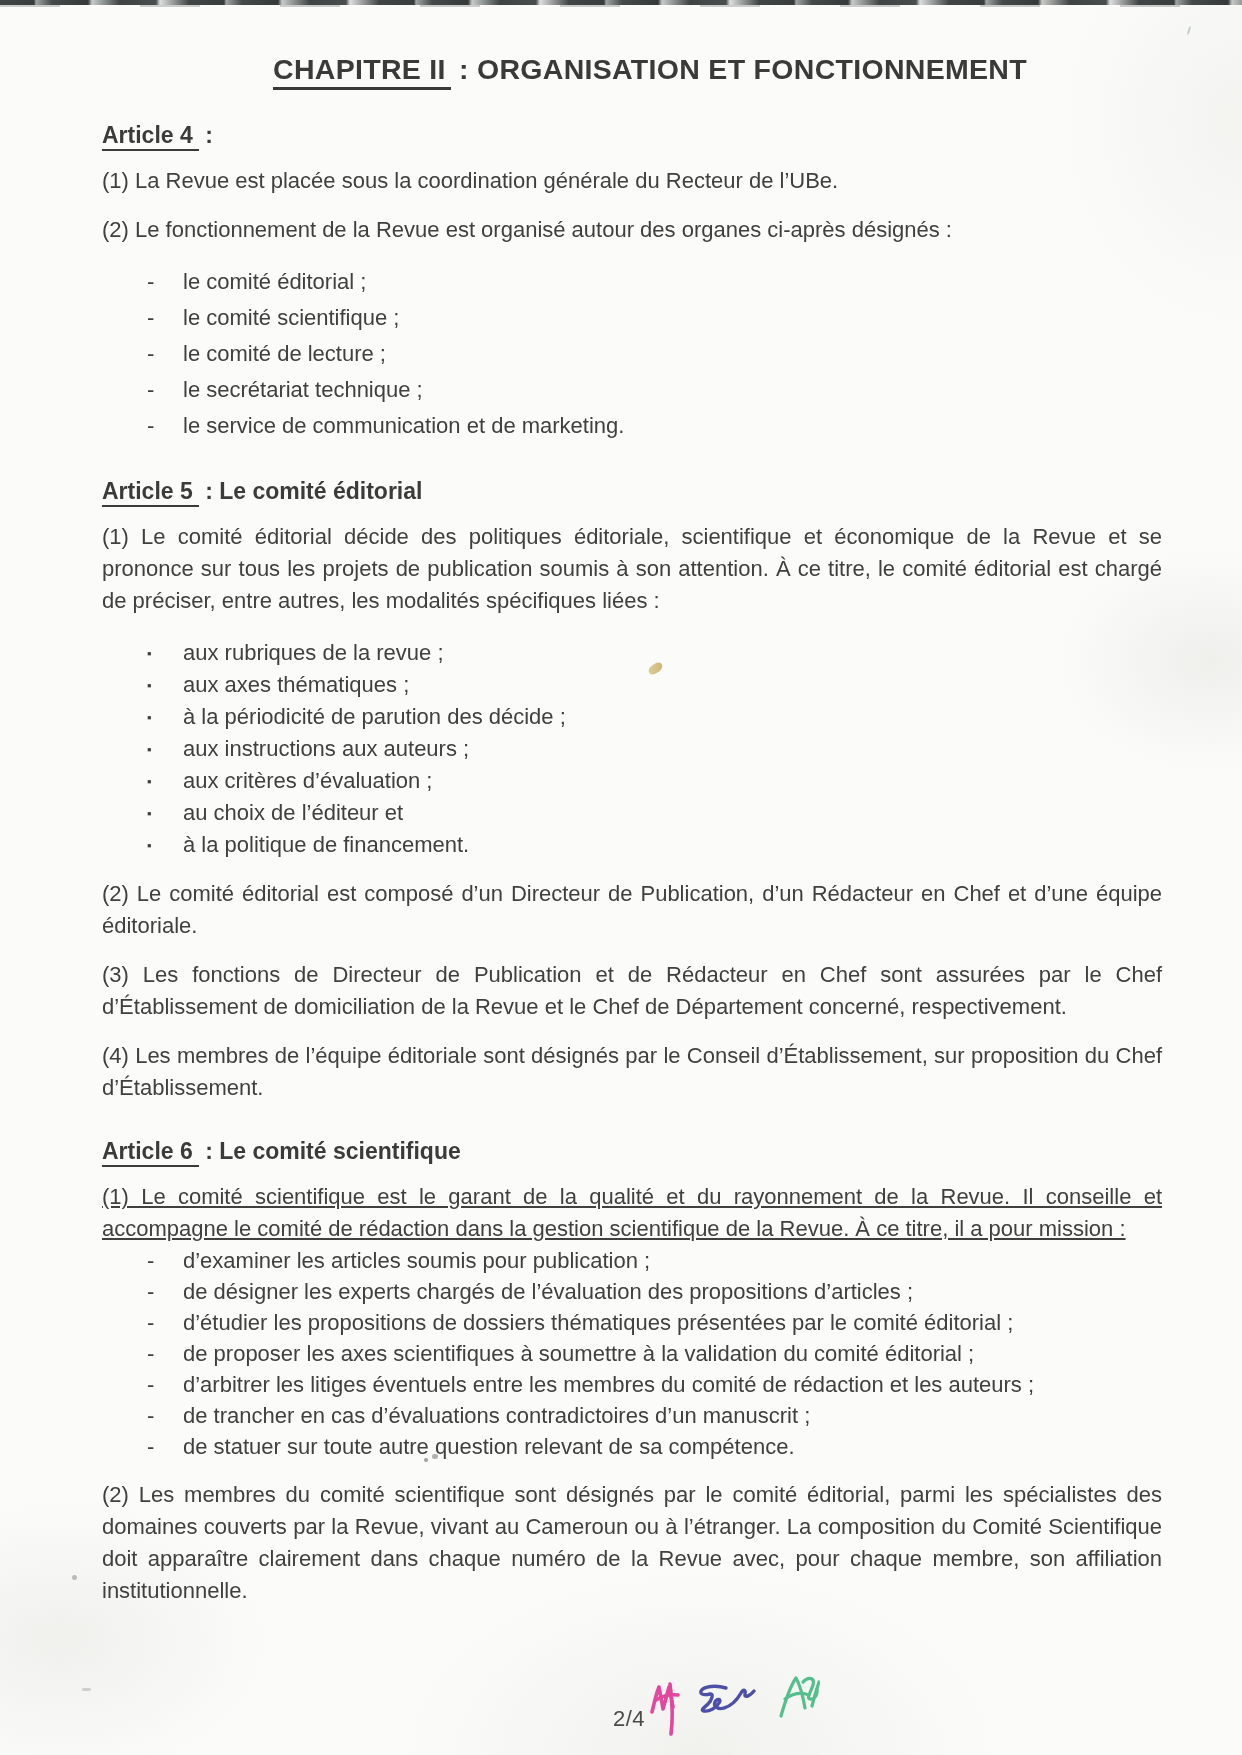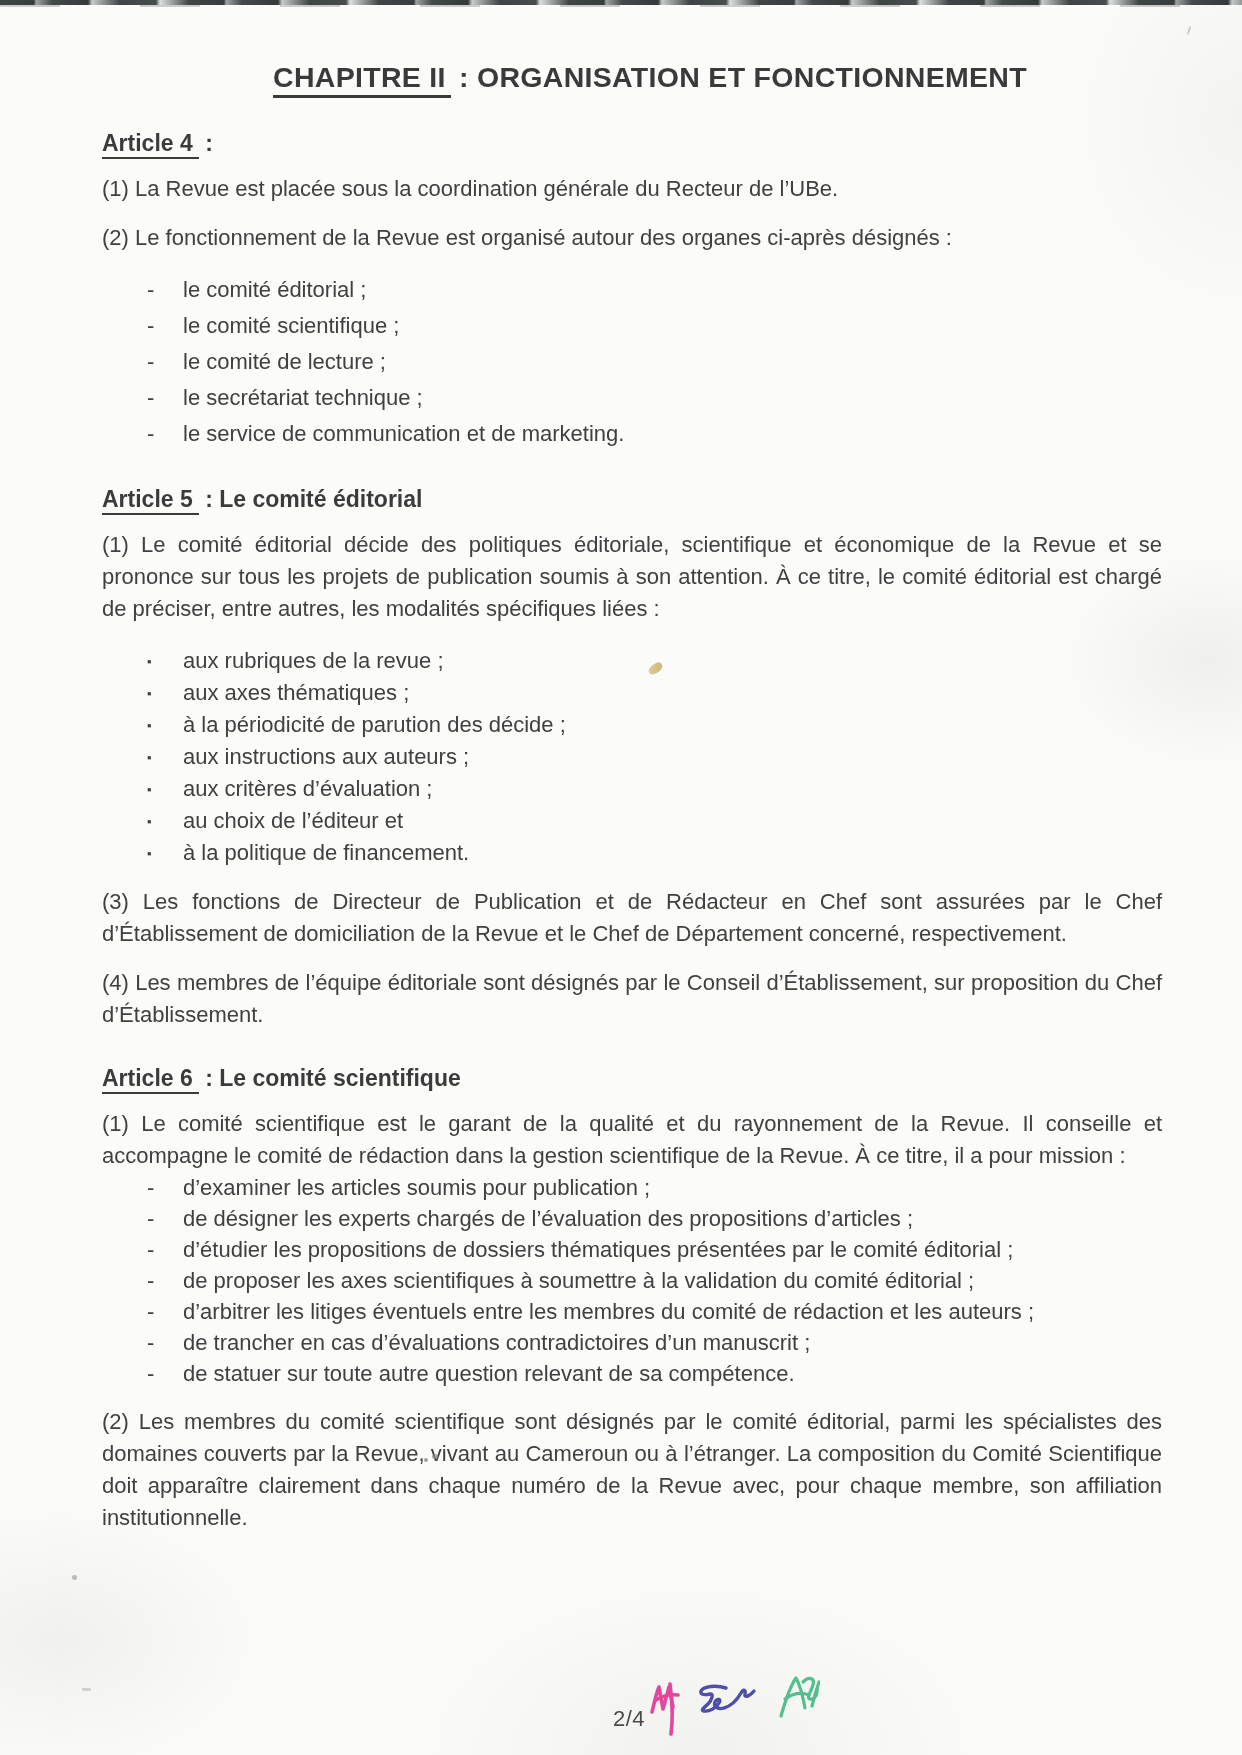--- a/index.html
+++ b/index.html
@@ -19,21 +19,21 @@
     position:absolute;top:0;left:0;width:1242px;height:5px;
     background:
       repeating-linear-gradient(90deg,
         #303636 0px, #272d2d 34px, rgba(70,80,80,.55) 36px, #343b3b 52px,
         #232929 88px, rgba(90,100,100,.35) 92px, #2e3434 120px, #383f3f 156px,
         rgba(120,130,130,.25) 160px, #2a3030 190px);
     opacity:.92;
   }
   .top-edge2{position:absolute;top:5px;left:0;width:1242px;height:2px;
     background:repeating-linear-gradient(90deg, rgba(60,70,70,.25) 0 60px, rgba(60,70,70,0) 60px 140px);}
-  .content{position:absolute;left:102px;top:58px;width:1060px;}
+  .content{position:absolute;left:102px;top:50px;width:1060px;}
   .doc-title{
     margin:0 0 0 0;text-align:center;text-indent:36px;
     font-size:28.5px;font-weight:bold;color:#3a3a3a;letter-spacing:.3px;
     line-height:38px;white-space:nowrap;
   }
   .u{border-bottom:3px solid #3a3a3a;padding-bottom:2px;padding-right:5px;}
   h2.article{
     margin:34px 0 0 0;font-size:23px;font-weight:bold;color:#3b3b3b;line-height:26px;
   }
   h2.article .u{border-bottom:2.5px solid #3b3b3b;padding-bottom:1px;padding-right:6px;margin-top:44px;}
@@ -50,21 +50,21 @@
   ul.square .marker{font-size:13px;position:relative;top:1px;width:36px;}
   ul.dash-a6{margin-top:0;padding-left:45px;}
   ul.dash-a6 li{line-height:31px;}
   
   .mt-h5{margin-top:15px;}
   .mt-p5{margin-top:26px;}
   .mt-p52{margin-top:8px;}
   .mt-p53{margin-top:26px;}
   .mt-p54{margin-top:15px;}
   .mt-h6{margin-top:20px;}
-  .mt-p6{margin-top:22px;}
+  .mt-p6{margin-top:22px;text-decoration:underline;}
   .mt-p62{margin-top:27px;}
   .footer{
     position:absolute;left:613px;top:1686px;font-size:22px;color:#4a4a4a;
     letter-spacing:.5px;
     margin-top:20px;
   }
   .ink{position:absolute;}
   .speck{
     position:absolute;left:648px;top:664px;width:15px;height:9px;border-radius:50% 40% 50% 40%;
     background:linear-gradient(120deg,#e0cfa0,#cfb371);transform:rotate(-32deg);
@@ -142,20 +142,21 @@
     <li>
         <span class="marker">▪</span>
         <span>au choix de l’éditeur et</span>
       </li>
     <li>
         <span class="marker">▪</span>
         <span>à la politique de financement.</span>
       </li>
   </ul>
 
+  <p class="para mt-p52">(2) Le comité éditorial est composé d’un Directeur de Publication, d’un Rédacteur en Chef et d’une équipe éditoriale.</p>
   <p class="para mt-p53">(3) Les fonctions de Directeur de Publication et de Rédacteur en Chef sont assurées par le Chef d’Établissement de domiciliation de la Revue et le Chef de Département concerné, respectivement.</p>
   <p class="para mt-p54">(4) Les membres de l’équipe éditoriale sont désignés par le Conseil d’Établissement, sur proposition du Chef d’Établissement.</p>
 
   <h2 class="article mt-h6"><span class="u">Article 6</span><span> : Le comité scientifique</span></h2>
 
   <p class="para mt-p6">(1) Le comité scientifique est le garant de la qualité et du rayonnement de la Revue. Il conseille et accompagne le comité de rédaction dans la gestion scientifique de la Revue. À ce titre, il a pour mission :</p>
 
   <ul class="blist dash-a6">
     <li>
         <span class="marker">-</span>

